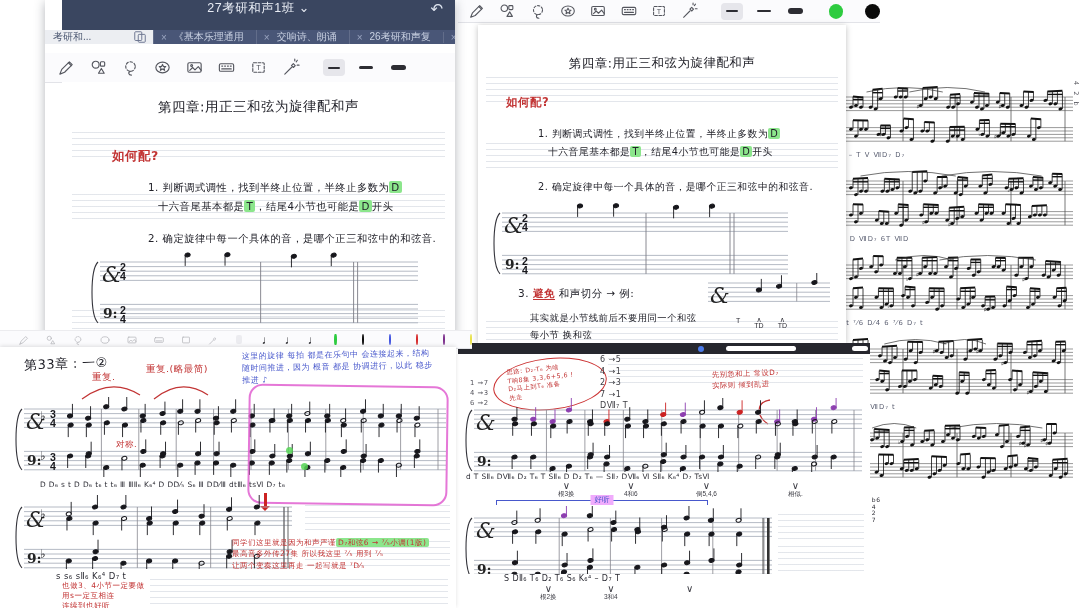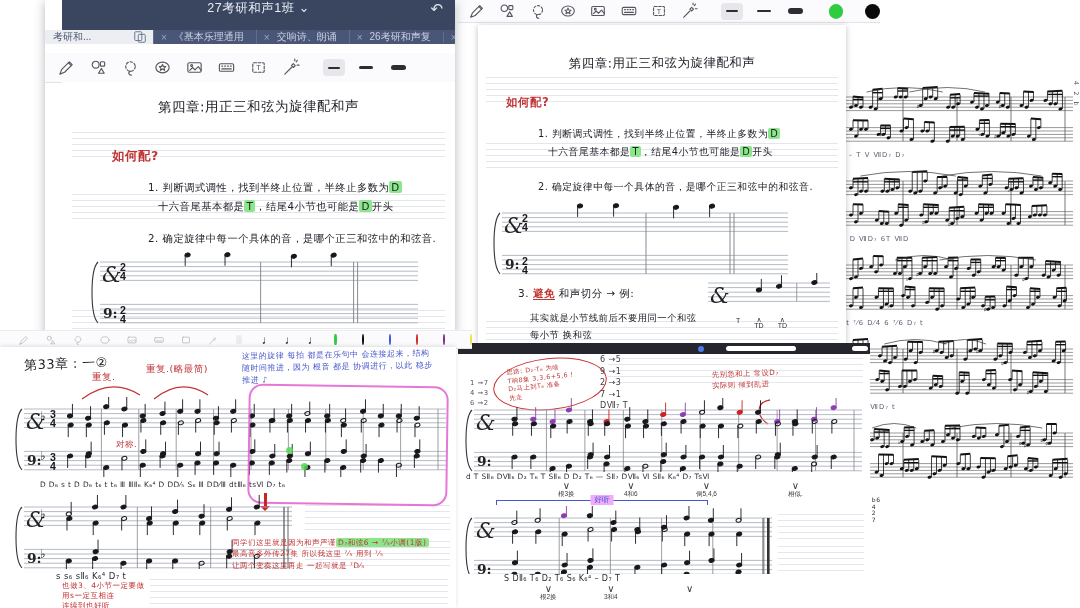--- a/index.html
+++ b/index.html
@@ -724,21 +724,21 @@
       <div>先走</div>
     </div>
   </div>
   <div class="hw abs" style="left:12px;top:24px;font-size:6.8px;color:#55555d;line-height:1.5;">
     <div>1 →7</div>
       <div>4 →3</div>
       <div>6 →2</div>
   </div>
   <div class="hw abs" style="left:142px;top:0px;font-size:8px;color:#3c3c42;line-height:1.45;">
     <div>6 →5</div>
-      <div>9 →1</div>
+      <div>4 →1</div>
     <div>2 →3</div>
       <div>7 →1</div>
     <div>DⅦ₇    T</div>
   </div>
   <div class="hw red abs" style="left:254px;top:14px;width:120px;font-size:7.3px;line-height:1.5;transform:rotate(-2deg);">
     <div>先别急和上 常设D₇</div>
       <div>实际则 倾到乱进</div>
   </div>
   <svg class="abs" style="left:296px;top:42px;" width="22" height="30" viewBox="0 0 22 30">
       <path d="M14 28 C2 20 2 6 16 4" fill="none" stroke="#c23434" stroke-width="1.3"></path>

